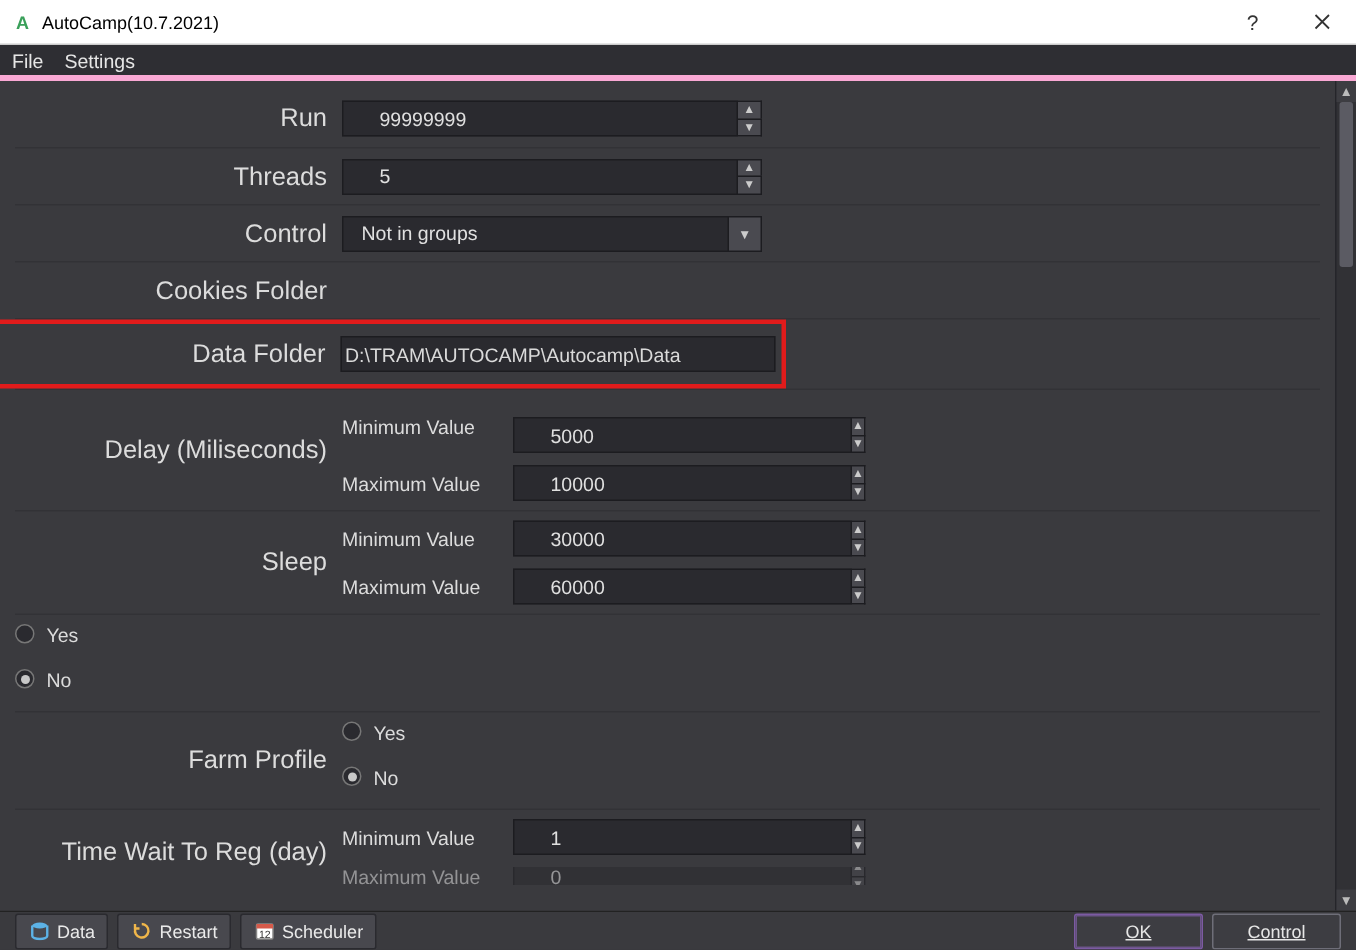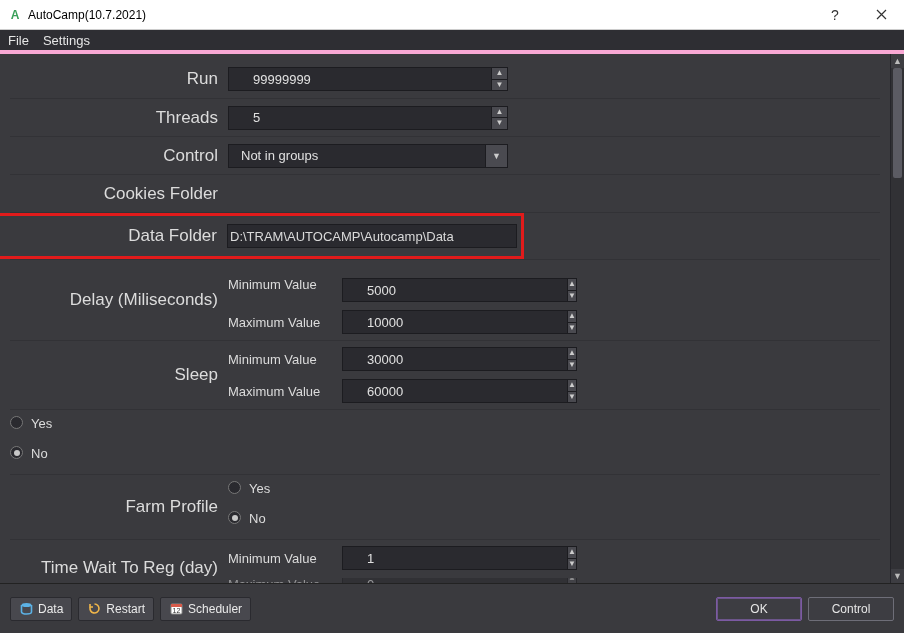--- a/index.html
+++ b/index.html
@@ -180,21 +180,21 @@
   .radio-label{ font-size:13px; color:#dcdcdc;}
   .highlight-box {
     border:3px solid #e11b1b;
     padding: 6px 4px 6px 0;
     margin-left: -58px;
     display:flex;
     align-items:center;
   }
   .highlight-box .row-label{ width: 272px; }
   .bottombar {
-    height: 50px;
+    height: 26px;
     background:#3a3a3e;
     border-top:1px solid #222;
     display:flex;
     align-items:center;
     padding: 0 10px;
     gap:6px;
   }
   .tool-btn {
     height:24px;
     background:#48484e;
@@ -213,20 +213,21 @@
   }
   .bottombar .sp { flex:1; }
   .dlg-btn {
     height:24px; width:86px;
     background:#3d3d42;
     border:1px solid #6e6e78;
     color:#e6e6e6;
     display:flex;align-items:center;justify-content:center;
     font-size:12px;
     border-radius:2px;
+    text-decoration:underline;
   }
   .dlg-btn.primary { border-color:#7c5aa3; box-shadow: inset 0 0 0 1px rgba(155,110,210,0.5);}
   svg { display:block; }
 </style>
 </head>
 <body>
 
 <div class="titlebar">
   <span class="app-icon">A</span>
   <span class="title">AutoCamp(10.7.2021)</span>

